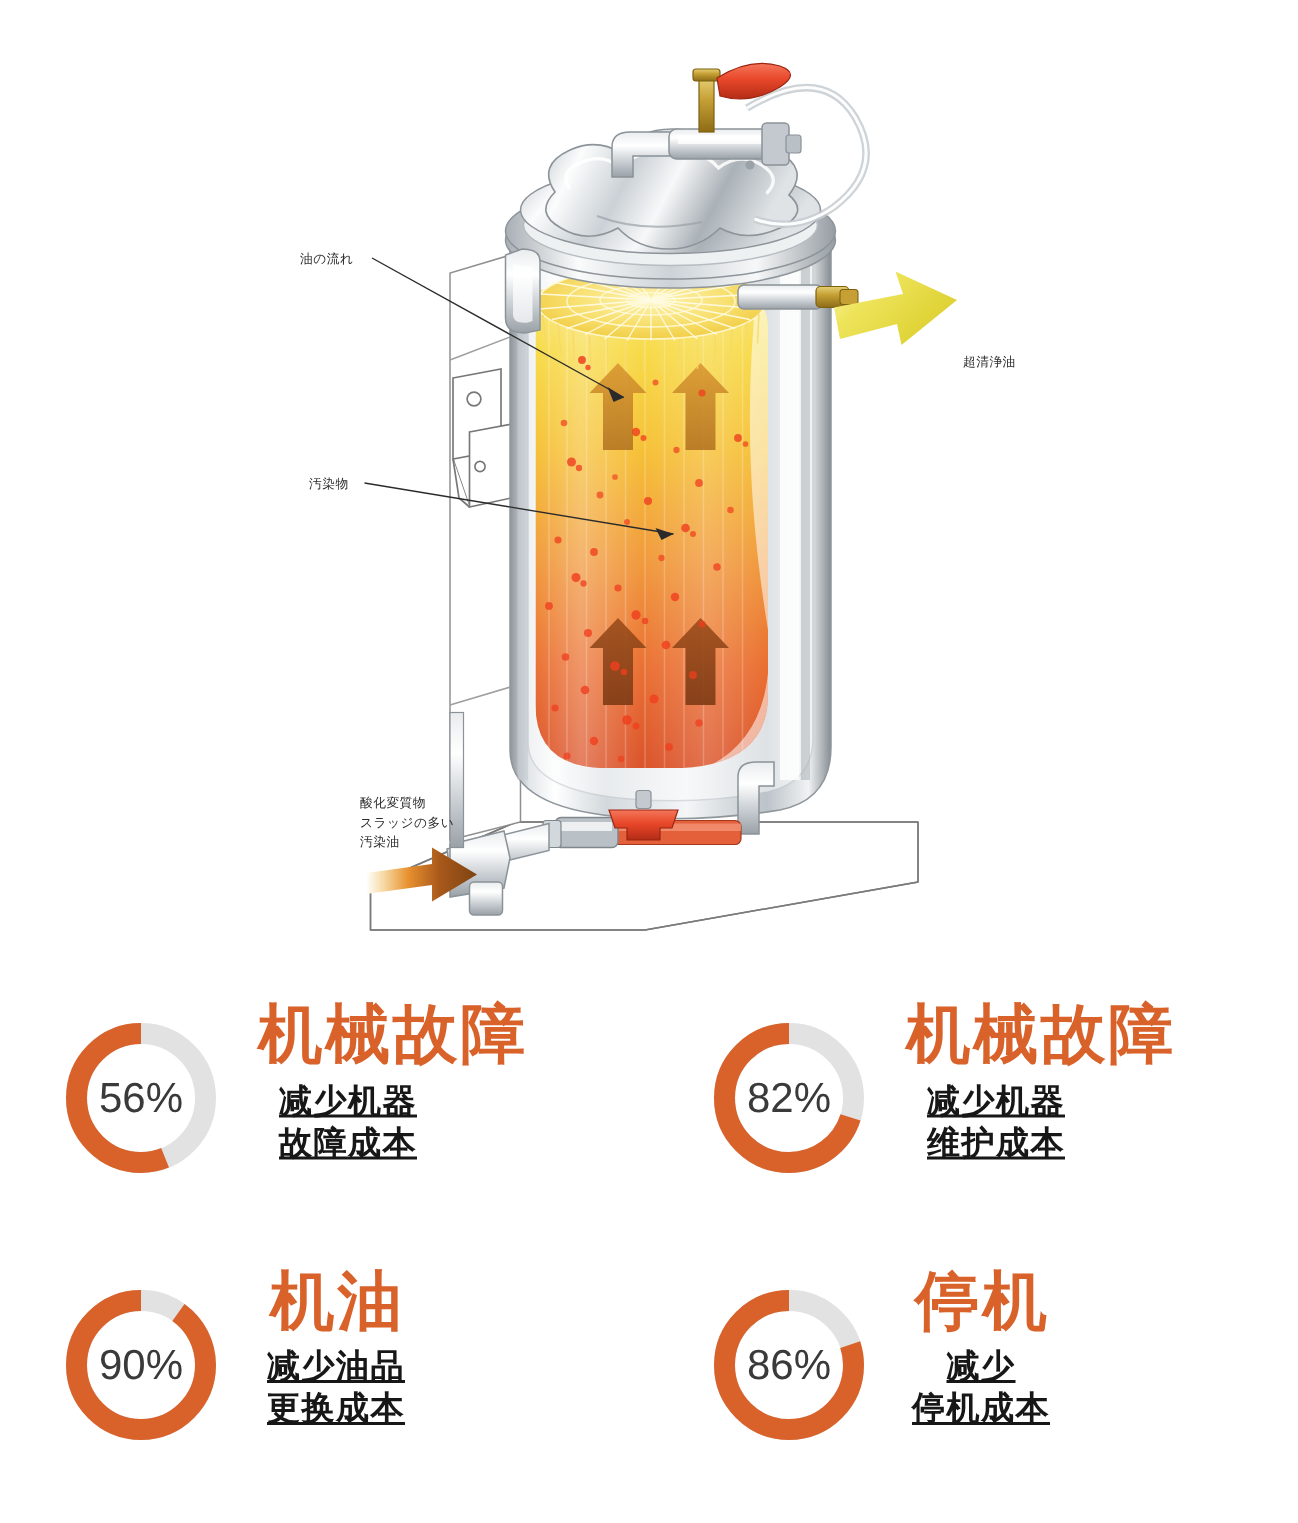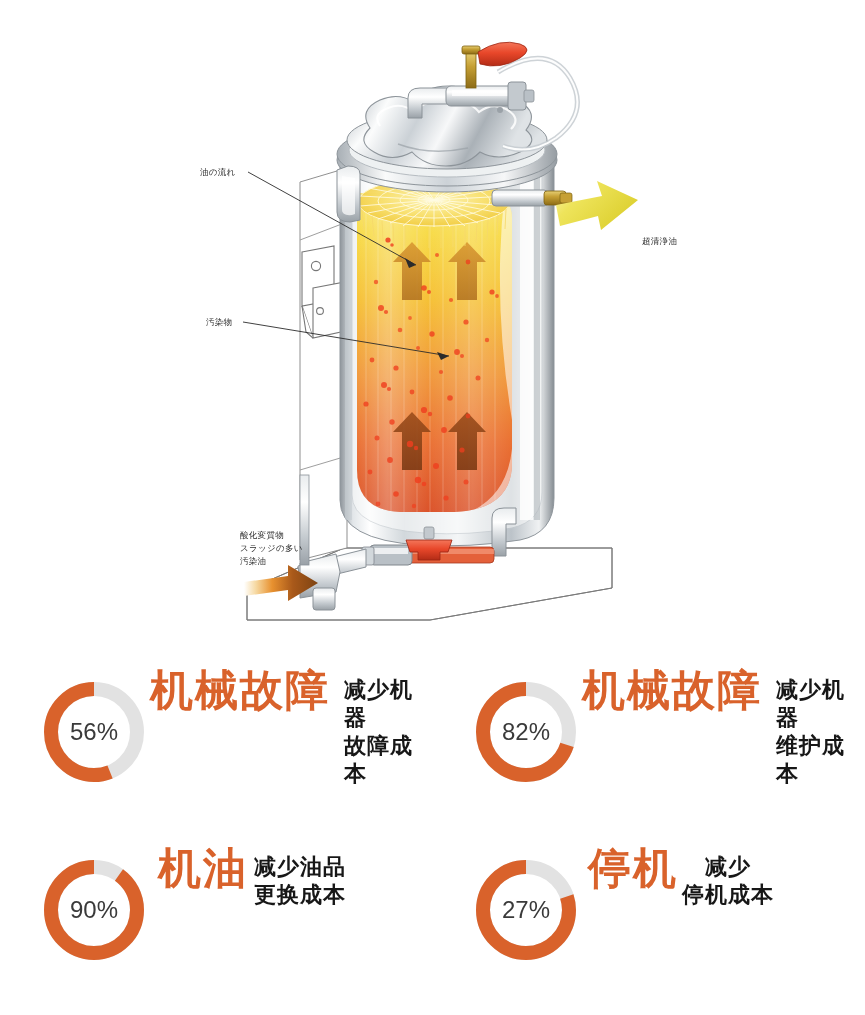--- a/index.html
+++ b/index.html
@@ -41,48 +41,50 @@
     position:relative;
     width:112px;height:112px;
     margin-left:38px;margin-top:24px;
     flex:0 0 auto;
   }
   .donut-wrap svg{display:block;}
   .donut-pct{
     position:absolute;left:0;top:0;width:112px;height:112px;
     display:flex;align-items:center;justify-content:center;
     font-family:"Liberation Sans",sans-serif;
-    font-size:24px;
+    font-size:28px;
     color:#3a3a3a;
     letter-spacing:0px;
   }
 
   .stat-text{
+    margin-left:22px;
     margin-top:16px;
-    display:flex;flex-direction:row;
+    display:flex;flex-direction:column;
   }
   .stat-title{
     font-family:"DejaVu Serif","Liberation Serif",serif;
     font-size:43px;
     font-weight:700;
     color:#d9622b;
     line-height:1.04;
     letter-spacing:2px;
     white-space:nowrap;
   }
   .stat-desc{
     font-family:"DejaVu Serif","Liberation Serif",serif;
     font-size:22px;
     font-weight:700;
     color:#171717;
     line-height:1.28;
     letter-spacing:1px;
     margin-top:7px;
     margin-left:14px;
     white-space:pre-line;
+    text-decoration:underline;
   }
   .cell-2 .stat-desc, .cell-3 .stat-desc{margin-top:6px;text-align:center;}
   .cell-2 .stat-title{margin-left:8px;}
   .cell-3 .stat-title{margin-left:6px;}
   .cell-2 .stat-desc{margin-left:6px;}
   .cell-3 .stat-desc{margin-left:4px;}
 </style>
 </head>
 <body>
 
@@ -510,21 +512,21 @@
 更换成本</div>
       </div>
     </div>
 
     <div class="stat-cell cell-3">
       <div class="donut-wrap">
         <svg width="112" height="112" viewBox="0 0 112 112">
           <circle cx="56" cy="56" r="43" fill="none" stroke="#e2e2e2" stroke-width="14"></circle>
           <circle class="donut-arc" cx="56" cy="56" r="43" fill="none" stroke="#d9622b" stroke-width="14" transform="scale(-1,1) translate(-112,0) rotate(-90 56 56)" stroke-dasharray="216.14157456697777 270.1769682087222"></circle>
         </svg>
-        <div class="donut-pct">27%</div>
+        <div class="donut-pct">86%</div>
       </div>
       <div class="stat-text">
         <div class="stat-title">停机</div>
         <div class="stat-desc">减少
 停机成本</div>
       </div>
     </div>
 
   </div>
 </div>

